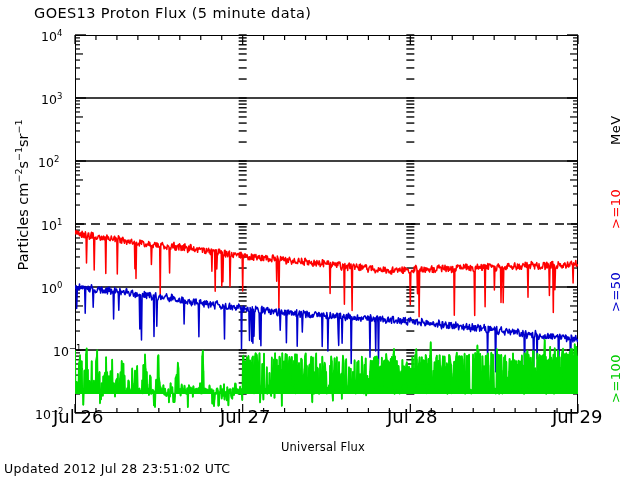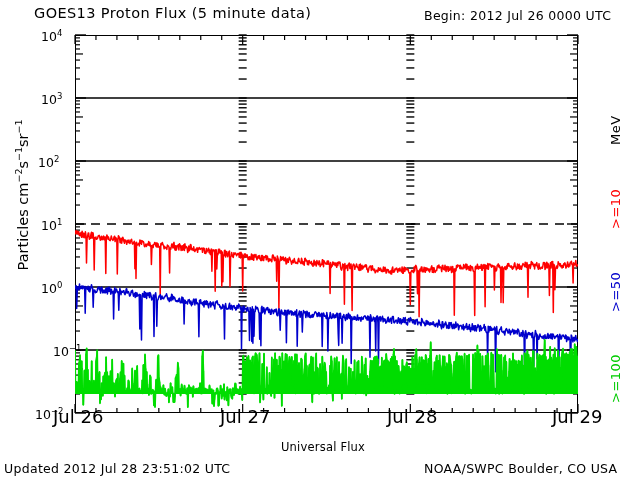--- a/index.html
+++ b/index.html
@@ -36,21 +36,20 @@
   
   #ticksvg{position:absolute;left:0;top:0;width:640px;height:480px;}
   #datasvg{position:absolute;left:75px;top:35px;width:503px;height:378px;}
 </style>
 </head>
 <body>
 
 <div class="pg">
 
   <div class="txt" id="title">GOES13 Proton Flux (5 minute data)</div>
-  <div class="txt" id="begin">Begin: 2012 Jul 26 0000 UTC</div>
 
   <div id="frame"></div>
 
   <div id="ytitle"><span>Particles cm</span><sup>−2</sup>s<sup>−1</sup>sr<sup>−1</sup></div>
 
   <div class="ylab" style="left:41px;top:28px;">10<sup>4</sup></div>
   <div class="ylab" style="left:41px;top:91px;">10<sup>3</sup></div>
   <div class="ylab" style="left:38px;top:154px;">10<sup>2</sup></div>
   <div class="ylab" style="left:41px;top:217px;">10<sup>1</sup></div>
   <div class="ylab" style="left:41px;top:280px;">10<sup>0</sup></div>
@@ -63,21 +62,20 @@
   <div class="xtick" style="left:552px;">Jul 29</div>
 
   <div class="txt" id="xlabel">Universal Flux</div>
 
   <div class="rleg" style="left:608px;top:145px;color:#000;">MeV</div>
   <div class="rleg" style="left:608px;top:229px;color:#ff0000;">&gt;=10</div>
   <div class="rleg" style="left:608px;top:312px;color:#0000cc;">&gt;=50</div>
   <div class="rleg" style="left:608px;top:403px;color:#00cc00;">&gt;=100</div>
 
   <div class="txt" id="updated">Updated 2012 Jul 28 23:51:02 UTC</div>
-  <div class="txt" id="credit">NOAA/SWPC Boulder, CO USA</div>
 
   <svg id="ticksvg">
       <line x1="75" y1="98" x2="578" y2="98" stroke="#000" stroke-width="1.3"></line>
       <line x1="75" y1="161" x2="578" y2="161" stroke="#000" stroke-width="1.3"></line>
       <line x1="75" y1="287" x2="578" y2="287" stroke="#000" stroke-width="1.3"></line>
       <line x1="75" y1="350" x2="578" y2="350" stroke="#000" stroke-width="1.3"></line>
       <line x1="75" y1="224" x2="578" y2="224" stroke="#000" stroke-width="1.5" stroke-dasharray="9,7"></line>
       <line x1="75" y1="37.88272190532254" x2="80" y2="37.88272190532254" stroke="#000" stroke-width="1.2"></line>
       <line x1="573" y1="37.88272190532254" x2="578" y2="37.88272190532254" stroke="#000" stroke-width="1.2"></line>
       <line x1="75" y1="41.10533081950754" x2="80" y2="41.10533081950754" stroke="#000" stroke-width="1.2"></line>

